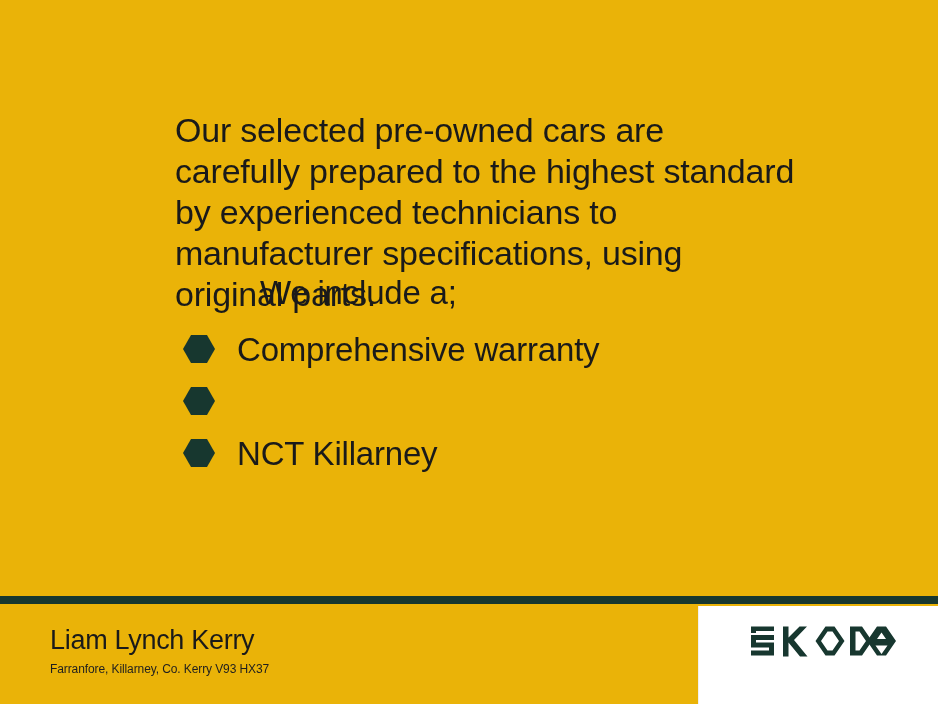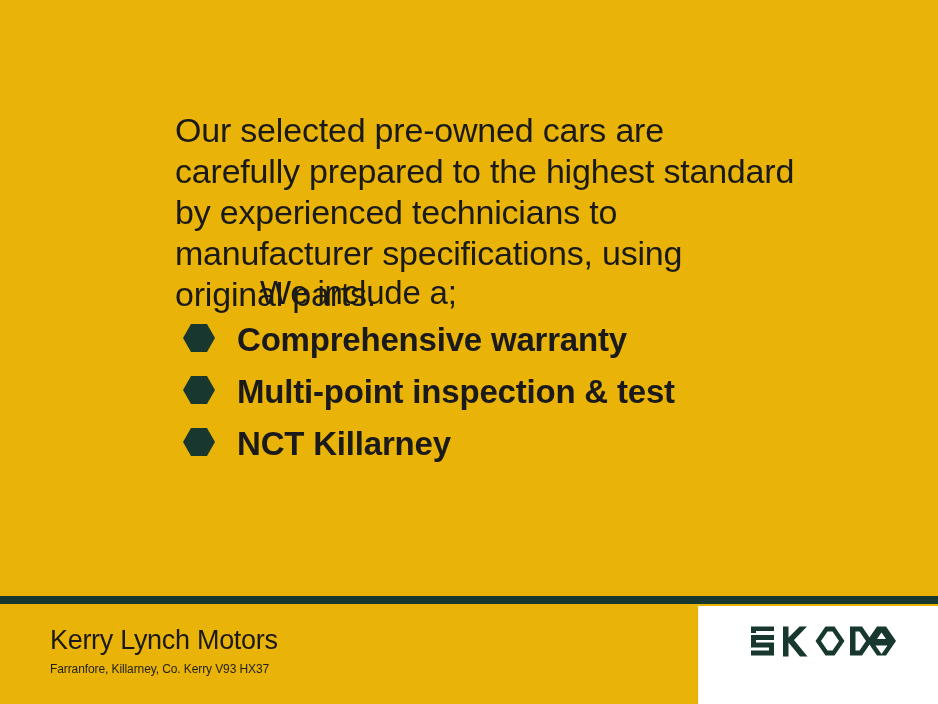--- a/index.html
+++ b/index.html
@@ -53,23 +53,22 @@
   .bullets {
     position: absolute;
     left: 183px;
     top: 323px;
     list-style: none;
     margin: 0;
     padding: 0;
   }
   .bullet-row {
     display: flex;
-    align-items: flex-start;
+    align-items: center;
     height: 52px;
-    font-weight: bold;
   }
   .hex {
     width: 32px;
     height: 30px;
     flex: 0 0 32px;
     display: block;
   }
   .bullet-label {
     margin-left: 22px;
     font-size: 33px;
@@ -150,40 +149,39 @@
       </span>
       <span class="bullet-label">Comprehensive warranty</span>
     </li>
 
     <li class="bullet-row">
       <span class="hex">
         <svg viewBox="0 0 32 30" width="32" height="30" aria-hidden="true">
           <polygon points="8,1 24,1 32,15 24,29 8,29 0,15" fill="#17372f"></polygon>
         </svg>
       </span>
-      <span class="bullet-label">Multi-point inspection &amp; test</span>
     </li>
 
 
     <li class="bullet-row">
       <span class="hex">
         <svg viewBox="0 0 32 30" width="32" height="30" aria-hidden="true">
           <polygon points="8,1 24,1 32,15 24,29 8,29 0,15" fill="#17372f"></polygon>
         </svg>
       </span>
       <span class="bullet-label">NCT Killarney</span>
     </li>
 
   </ul>
 
   <div class="footer-rule"></div>
 
   <div class="logo-panel"></div>
 
-  <div class="footer-name">Kerry Lynch Motors</div>
+  <div class="footer-name">Liam Lynch Kerry</div>
 
   <div class="footer-address">Farranfore, Killarney, Co. Kerry V93 HX37</div>
 
   <div class="brand-wordmark">
     <svg viewBox="0 0 300 62" width="150" height="34" aria-hidden="true">
       <g fill="#17372f">
 
         <path d="M6 2 h46 v9 h-36 v4 h-10 z"></path>
         <path d="M6 19 h46 v10 h-36 v5 h36 v26 h-46 v-10 h36 v-6 h-36 z"></path>
 

